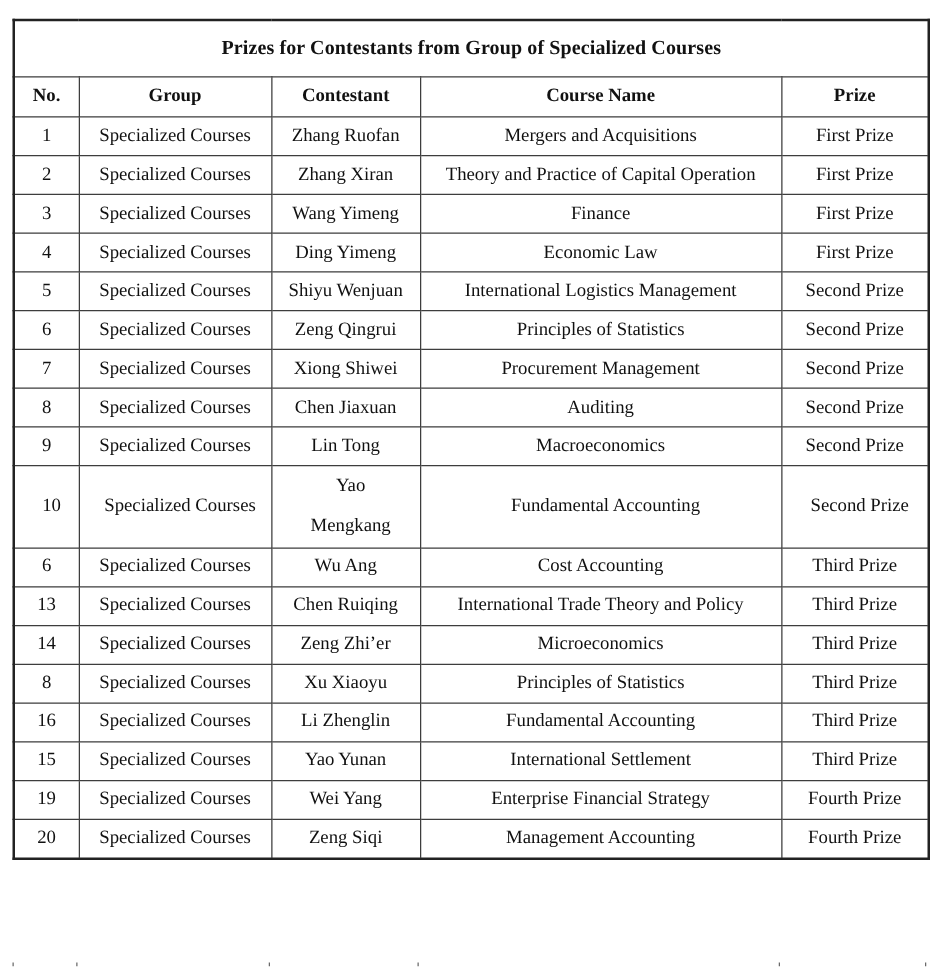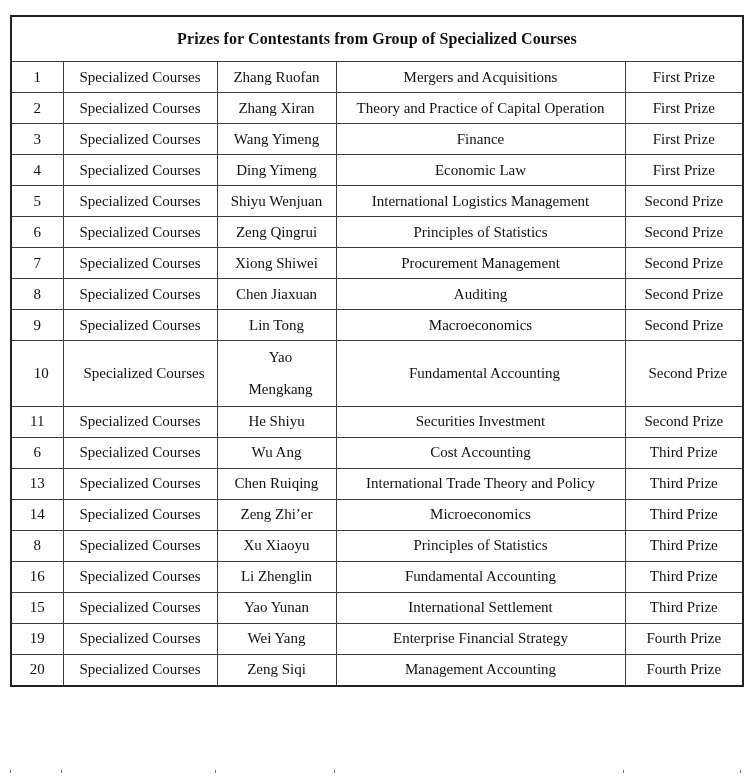--- a/index.html
+++ b/index.html
@@ -88,20 +88,27 @@
       <col style="width:52px">
       <col style="width:154px">
       <col style="width:119px">
       <col style="width:289px">
       <col style="width:118px">
     </colgroup>
     <thead>
       <tr class="title-row">
         <th colspan="5" class="title-cell">Prizes for Contestants from Group of Specialized Courses</th>
       </tr>
+      <tr class="header-row">
+        <th>No.</th>
+        <th>Group</th>
+        <th>Contestant</th>
+        <th>Course Name</th>
+        <th>Prize</th>
+      </tr>
     </thead>
     <tbody id="rows">
         <tr>
           <td><span class="val">1</span></td>
           <td><span class="val">Specialized Courses</span></td>
           <td><span class="name">Zhang Ruofan</span></td>
           <td><span class="val">Mergers and Acquisitions</span></td>
           <td><span class="val">First Prize</span></td>
         </tr>
         <tr>
@@ -158,27 +165,20 @@
           <td><span class="val">Specialized Courses</span></td>
           <td><span class="name">Lin Tong</span></td>
           <td><span class="val">Macroeconomics</span></td>
           <td><span class="val">Second Prize</span></td>
         </tr>
         <tr class="tall">
           <td><span class="val">10</span></td>
           <td><span class="val">Specialized Courses</span></td>
           <td><span class="name">Yao Mengkang</span></td>
           <td><span class="val">Fundamental Accounting</span></td>
-          <td><span class="val">Second Prize</span></td>
-        </tr>
-        <tr>
-          <td><span class="val">11</span></td>
-          <td><span class="val">Specialized Courses</span></td>
-          <td><span class="name">He Shiyu</span></td>
-          <td><span class="val">Securities Investment</span></td>
           <td><span class="val">Second Prize</span></td>
         </tr>
         <tr>
           <td><span class="val">6</span></td>
           <td><span class="val">Specialized Courses</span></td>
           <td><span class="name">Wu Ang</span></td>
           <td><span class="val">Cost Accounting</span></td>
           <td><span class="val">Third Prize</span></td>
         </tr>
         <tr>

